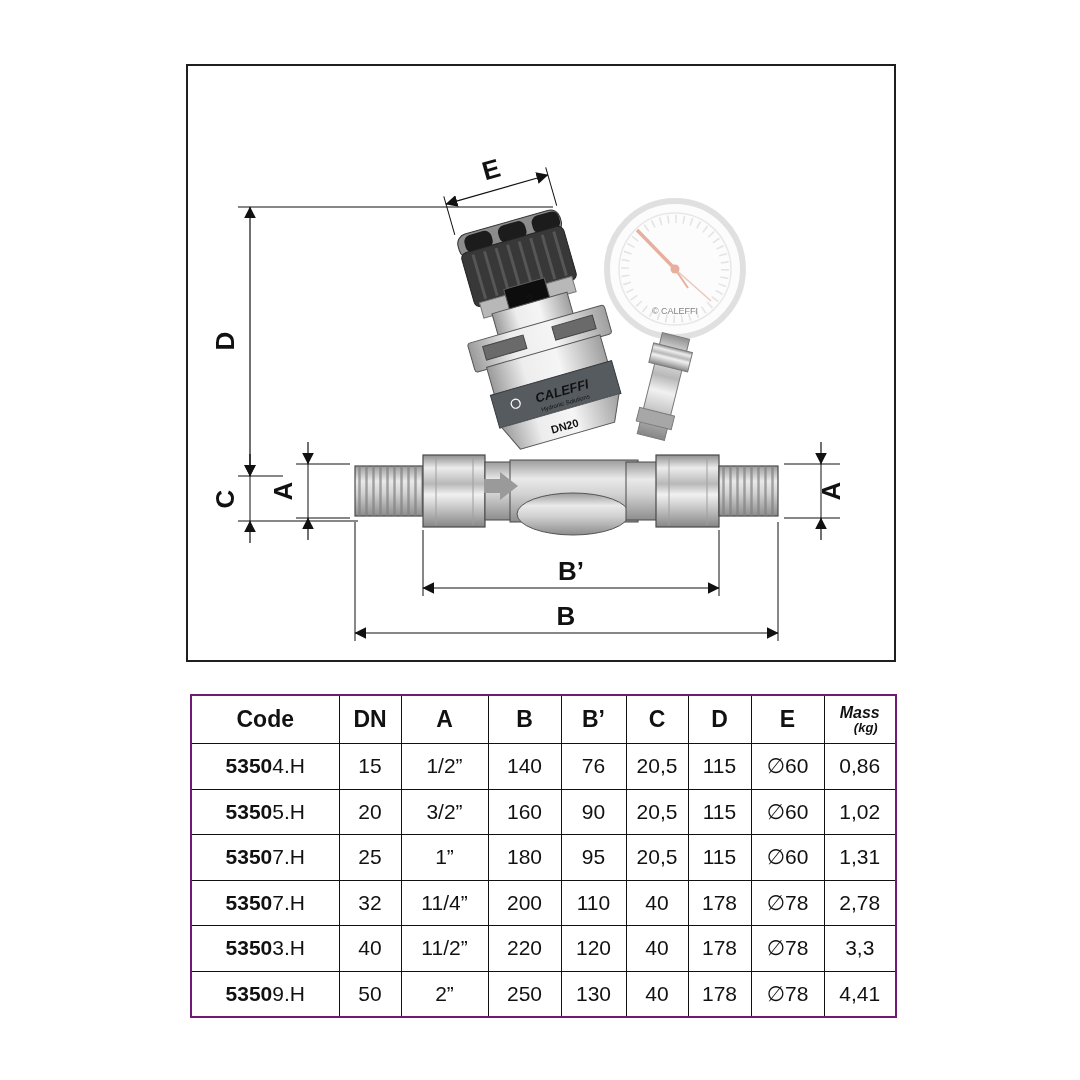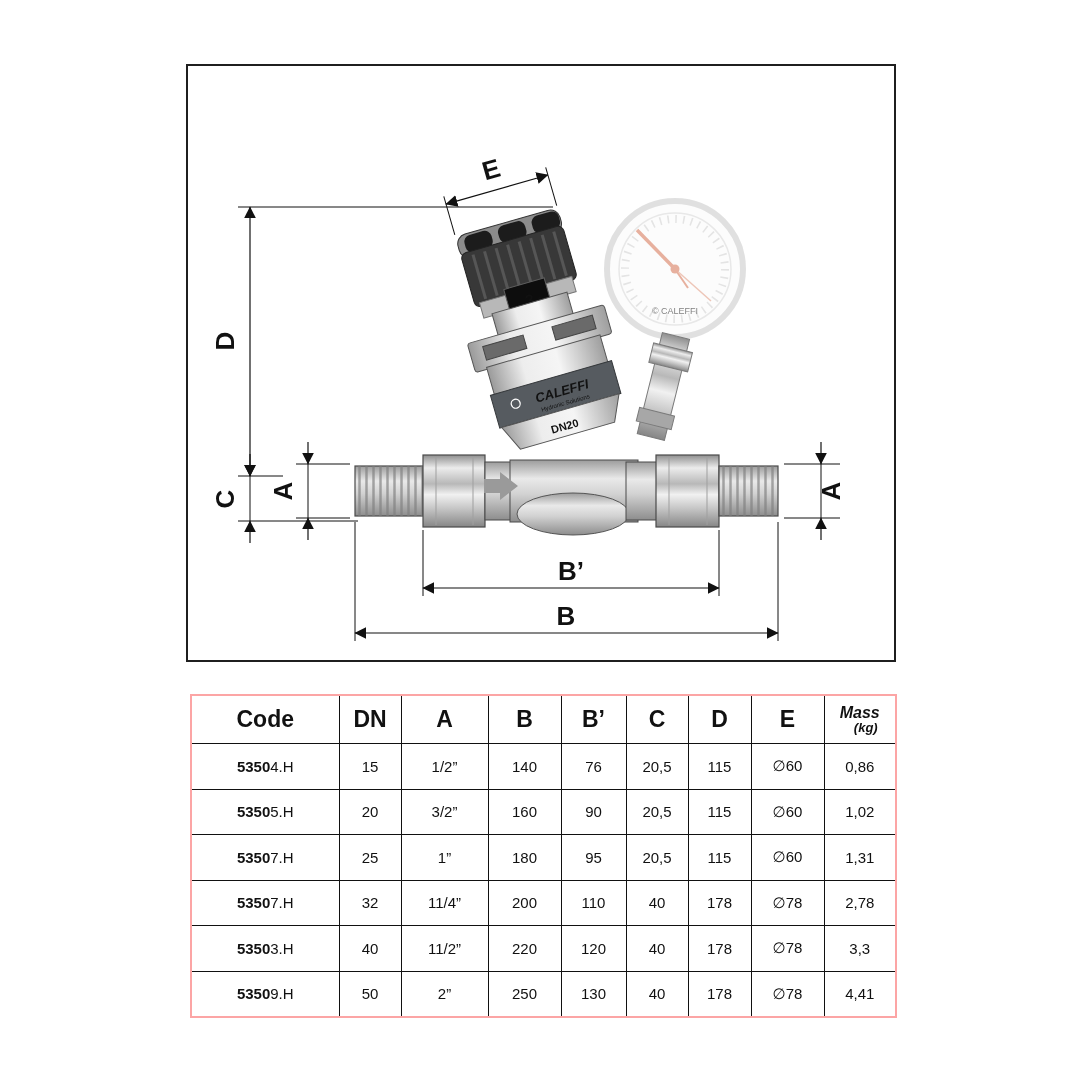--- a/index.html
+++ b/index.html
@@ -7,23 +7,23 @@
         font-family:"Liberation Sans",sans-serif;color:#111;}
   .figure-box{position:absolute;left:186px;top:64px;width:706px;height:594px;
               border:2px solid #1f1f1f;background:#fff;}
   .figure-box svg{position:absolute;left:0;top:0;}
   svg text{font-family:"Liberation Sans",sans-serif;fill:#111;}
   .dimlbl{font-size:26px;font-weight:bold;}
   .dim-table{position:absolute;left:190px;top:694px;width:705px;border-collapse:collapse;
              table-layout:fixed;background:#fff;}
   .dim-table th,.dim-table td{border:1.5px solid #111;text-align:center;vertical-align:middle;
              padding:0;color:#111;}
-  .dim-table{border:2px solid #fca5a5;}
+  .dim-table{border:2px solid #701a75;}
   .dim-table th{font-size:23px;font-weight:bold;height:47px;}
-  .dim-table td{font-size:15px;height:44.5px;}
+  .dim-table td{font-size:21px;height:44.5px;}
   .dim-table th.mass{font-size:16px;line-height:15px;font-style:italic;}
   .dim-table th.mass .unit{font-size:13px;font-weight:bold;display:block;margin-left:12px;}
   .code-prefix{font-weight:bold;}
   .code-suffix{font-weight:normal;}
 </style>
 </head>
 <body>
 
 <div class="page">
 

